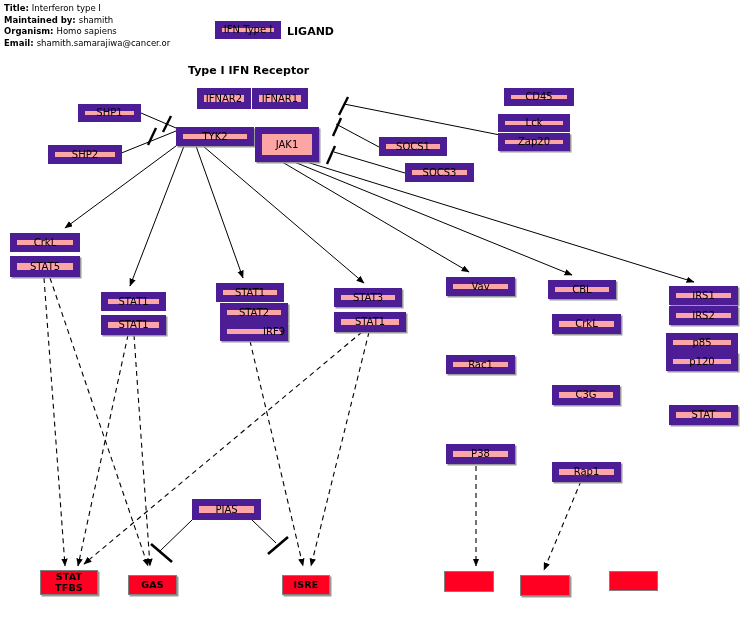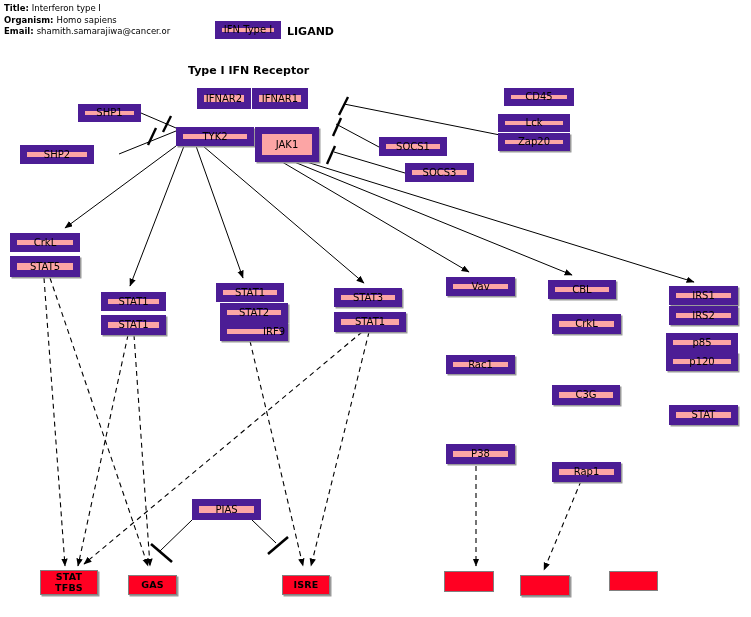--- a/index.html
+++ b/index.html
@@ -83,20 +83,23 @@
 </head>
 <body>
 
 <div id="canvas">
 
   <div id="meta">
     <div class="row">
       <span class="lbl">Title:</span><span class="val">Interferon type I</span>
     </div>
     <div class="row">
+      <span class="lbl">Maintained by:</span><span class="val">shamith</span>
+    </div>
+    <div class="row">
       <span class="lbl">Organism:</span><span class="val">Homo sapiens</span>
     </div>
     <div class="row">
       <span class="lbl">Email:</span><span class="val">shamith.samarajiwa@cancer.or</span>
     </div>
   </div>
 
   <div class="freelabel" style="left:287px; top:25px;">LIGAND</div>
   <div class="freelabel" style="left:188px; top:64px;">Type I IFN Receptor</div>
 
@@ -162,21 +165,21 @@
       <line x1="268" y1="554" x2="288" y2="537" stroke-width="2.6"></line>
     </g>
   </svg>
 
   <div class="node" style="left:215px; top:21px; width:66px; height:18px;">IFN Type I</div>
 
   <div class="node" style="left:197px; top:88px; width:54px; height:21px;">IFNAR2</div>
   <div class="node" style="left:252px; top:88px; width:56px; height:21px;">IFNAR1</div>
 
   <div class="node" style="left:78px; top:104px; width:63px; height:18px;">SHP1</div>
-  <div class="node" style="left:20px; top:145px; width:74px; height:19px;">SHP2</div>
+  <div class="node" style="left:48px; top:145px; width:74px; height:19px;">SHP2</div>
 
   <div class="node shadow" style="left:176px; top:127px; width:78px; height:19px;">TYK2</div>
   <div class="node shadow" style="left:255px; top:127px; width:64px; height:35px;">JAK1</div>
 
   <div class="node" style="left:379px; top:137px; width:68px; height:19px;">SOCS1</div>
   <div class="node" style="left:405px; top:163px; width:69px; height:19px;">SOCS3</div>
 
   <div class="node" style="left:504px; top:88px; width:70px; height:18px;">CD45</div>
   <div class="node" style="left:498px; top:114px; width:72px; height:18px;">Lck</div>
   <div class="node shadow" style="left:498px; top:133px; width:72px; height:18px;">Zap20</div>

